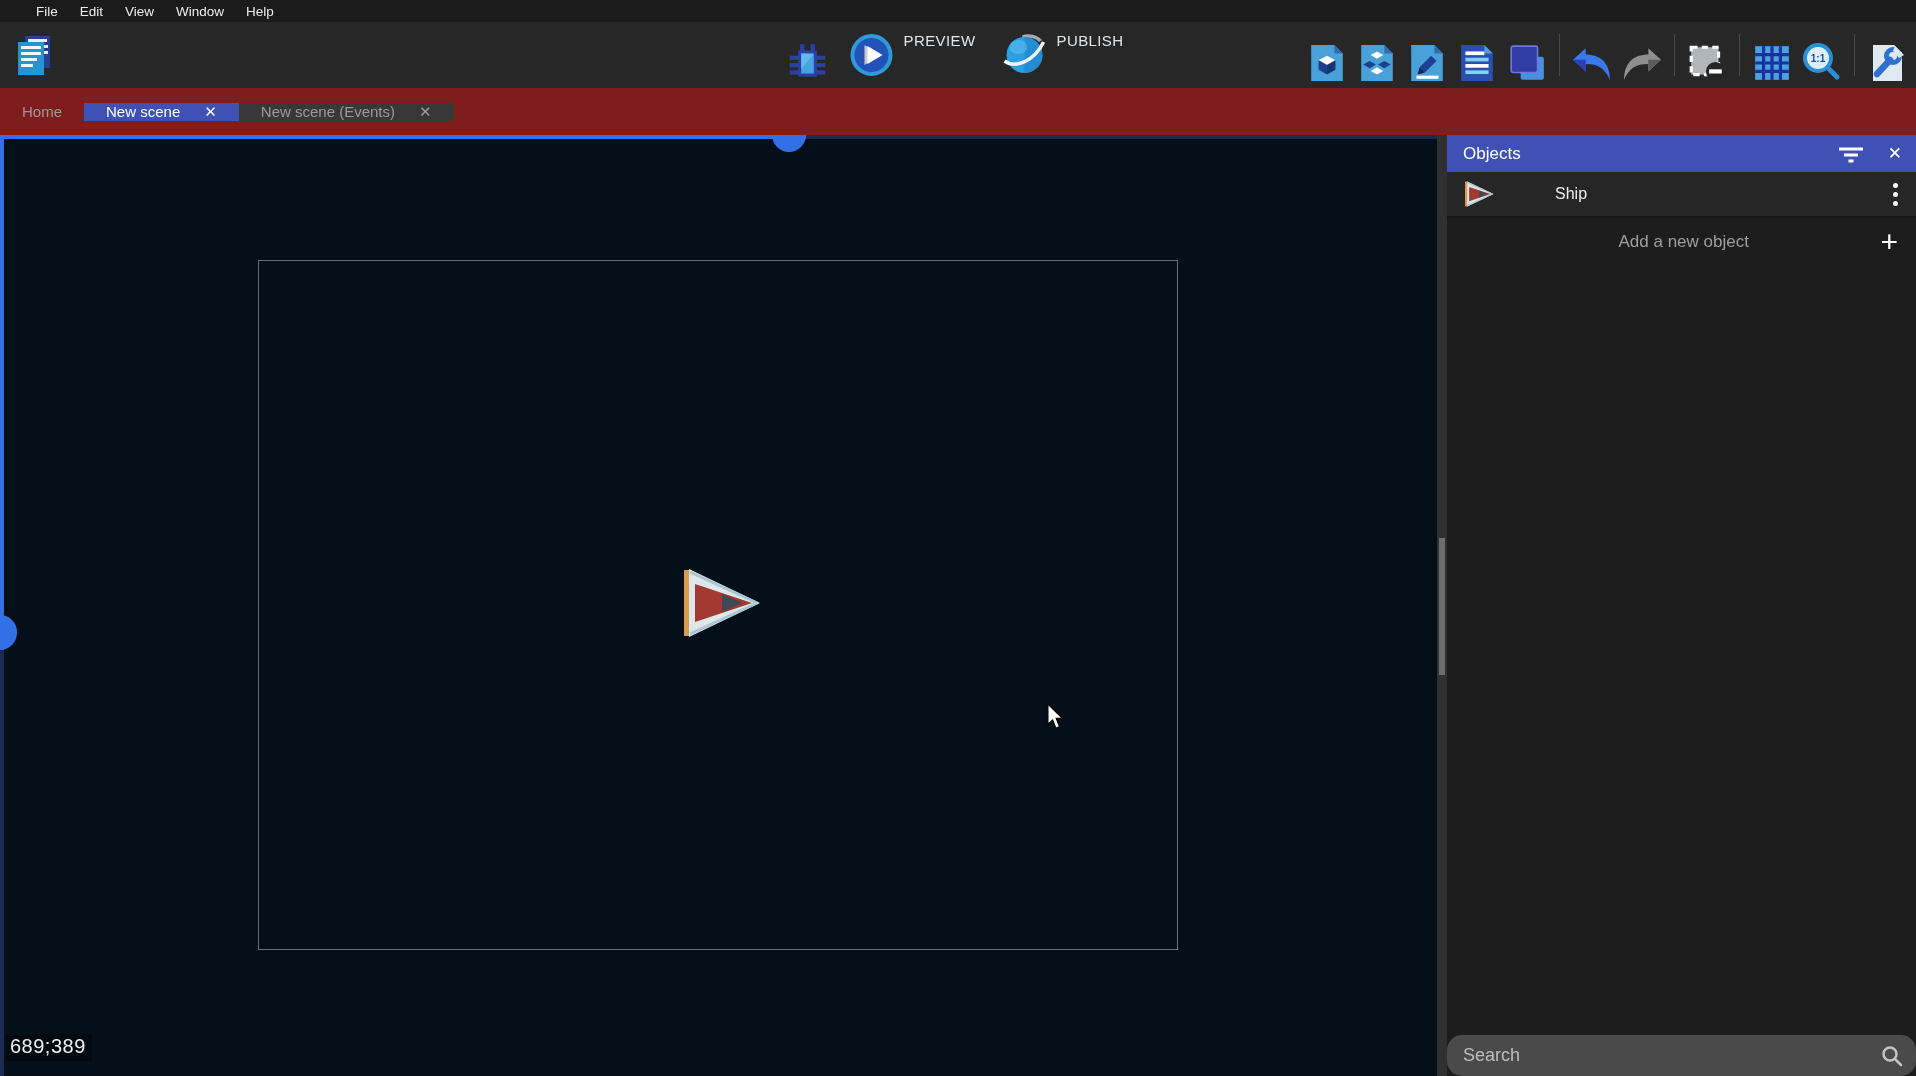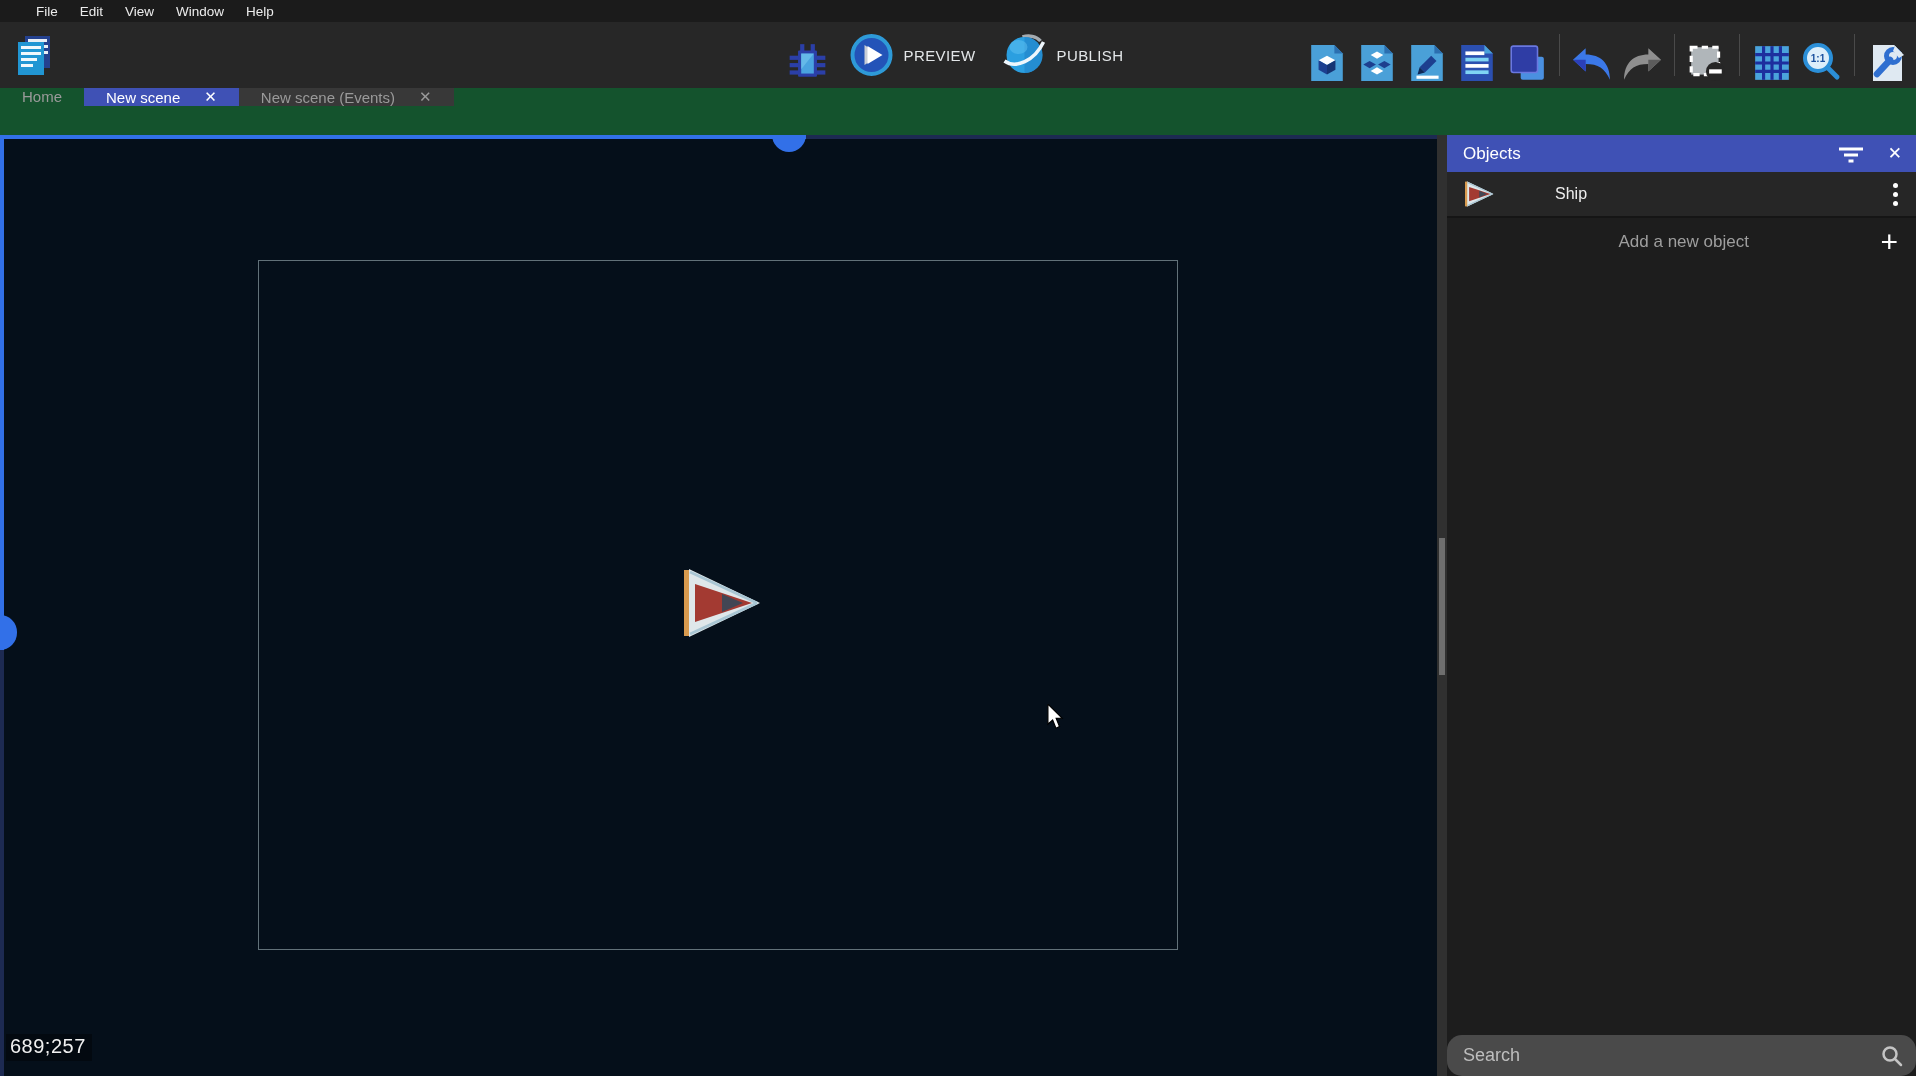--- a/index.html
+++ b/index.html
@@ -15,27 +15,27 @@
 
   
   .toolbar { position:absolute; left:0; top:22px; width:1916px; height:66px;
     background:#272727; display:flex; align-items:center; }
   .tb-left { position:absolute; left:8px; top:10px; }
   .tb-center { position:absolute; left:50%; top:0; height:66px; transform:translateX(-50%);
     display:flex; align-items:center; gap:10px; }
   .tb-right { position:absolute; right:6px; top:0; height:66px; display:flex; align-items:center; gap:4px; }
   .icon-btn { width:46px; height:56px; display:flex; align-items:flex-end; justify-content:center;
     border-radius:4px; cursor:pointer; }
-  .labelled-btn { display:flex; align-items:center; gap:9px; padding:4px 8px; cursor:pointer; }
+  .labelled-btn { display:flex; align-items:flex-start; gap:9px; padding:4px 8px; cursor:pointer; }
   .tb-label { color:#e3e6e8; font-size:15px; letter-spacing:0.4px; }
   .tb-sep { width:1px; height:42px; background:#4a4a4a; margin:0 5px; }
 
   
   .tabstrip { position:absolute; left:0; top:88px; width:1916px; height:47px;
-    background:#14532d; display:flex; align-items:flex-start; }
+    background:#7f1d1d; display:flex; align-items:center; }
   .tab { display:flex; align-items:center; padding:0 22px; font-size:15px; color:#9a9a9a; cursor:pointer; }
   .tab .close { margin-left:24px; font-size:15px; color:#9a9a9a; cursor:pointer; }
   .tab.active { background:#3f51b5; color:#ffffff; }
   .tab.active .close { color:#ffffff; }
   .tab.inactive-filled { background:#383838; }
 
   
   .canvas { position:absolute; left:0; top:135px; width:1437px; height:941px;
     background:#050f1a; overflow:hidden; cursor:none; }
   .scene-frame { position:absolute; left:258px; top:125px; width:920px; height:690px;
@@ -311,21 +311,21 @@
       <polygon points="38,31 59,40 38,49" fill="#434654"></polygon>
     </svg>
   </div>
 
   <div class="abs" style="left:1046px; top:569px;">
     <svg width="18" height="26" viewBox="0 0 14 22">
       <polygon points="1,0 1,17 5,13.5 7.8,20.5 10.8,19 8,12.2 13,12" fill="#ffffff" stroke="#000000" stroke-width="1"></polygon>
     </svg>
   </div>
 
-  <div class="coords">689;257</div>
+  <div class="coords">689;389</div>
 </div>
 
 <div class="splitter">
   <div class="splitter-thumb"></div>
 </div>
 
 <div class="panel">
   <div class="panel-header">
     <span class="panel-title">Objects</span>
     <span class="panel-header-icons">

